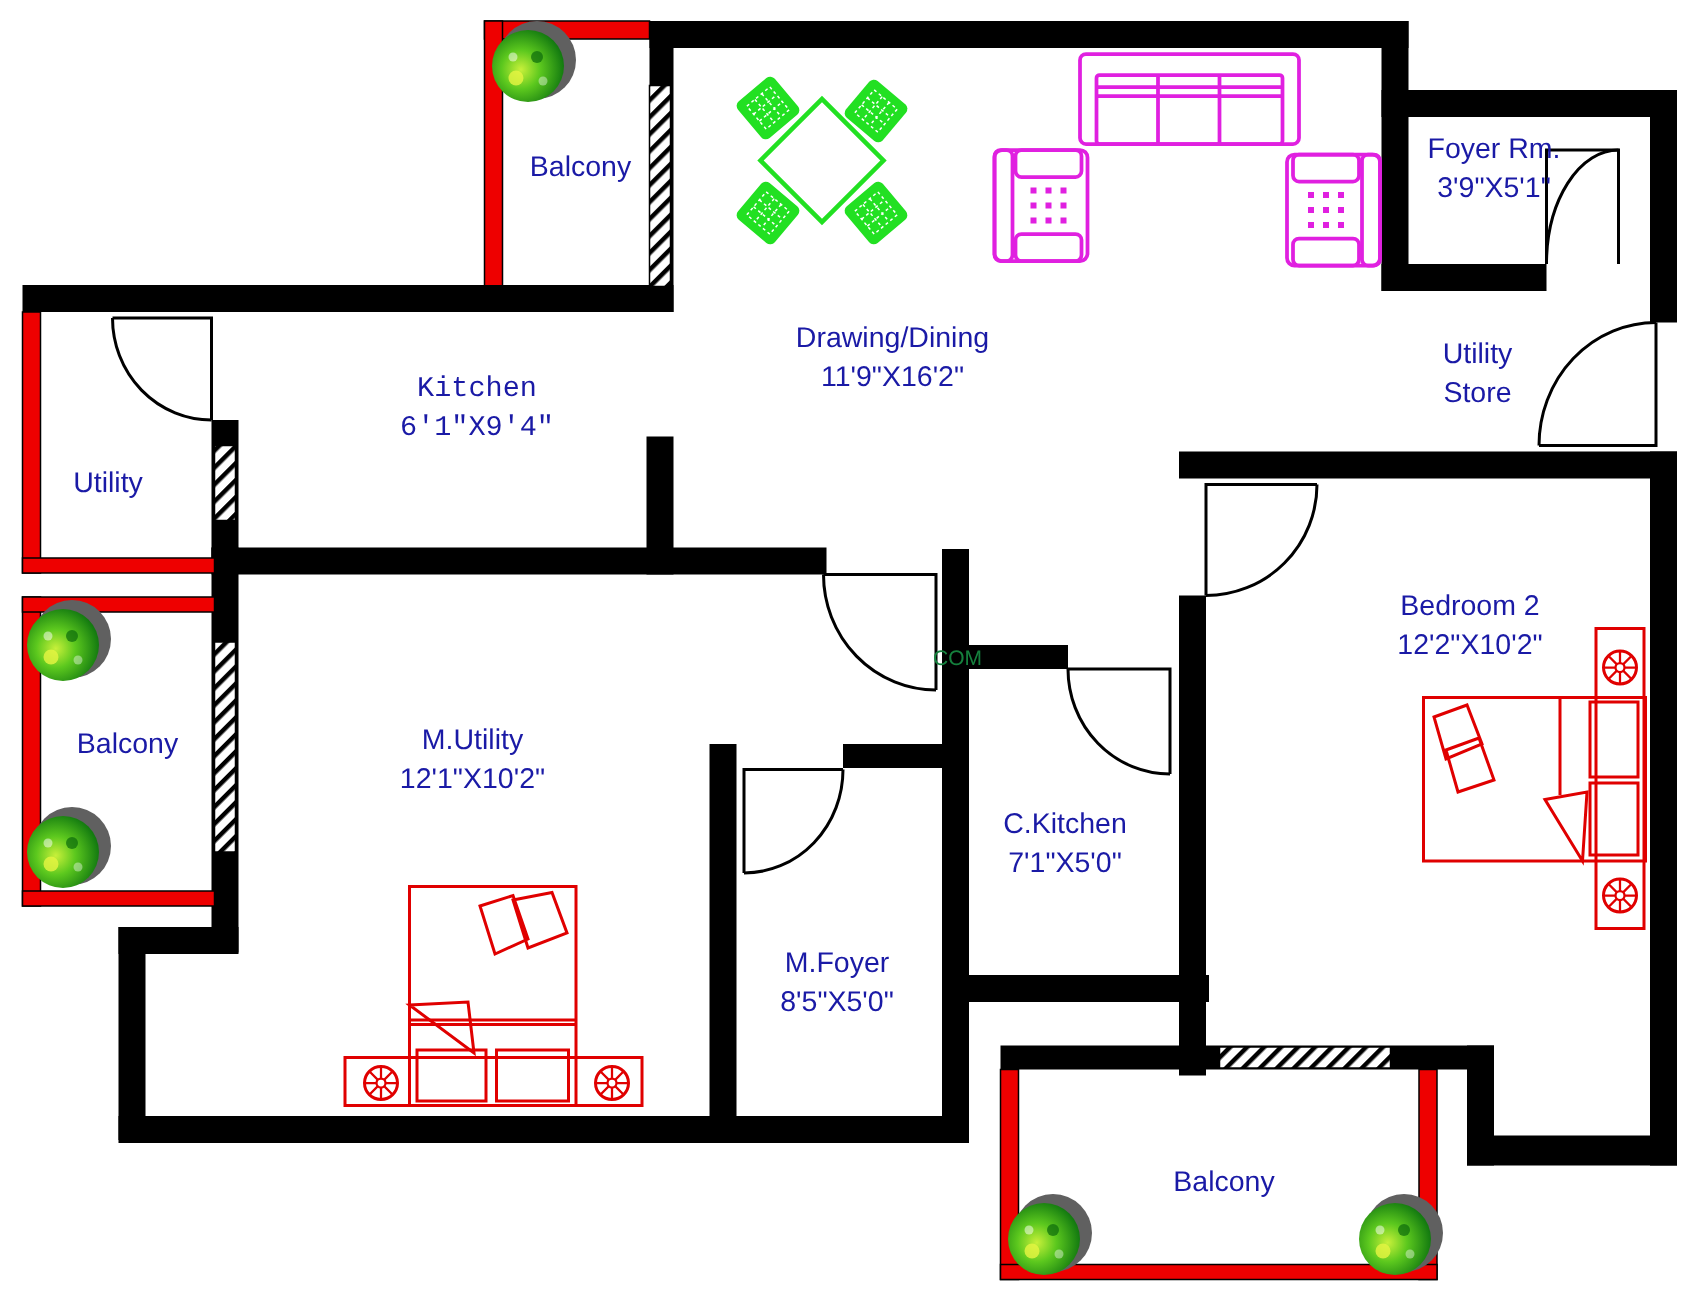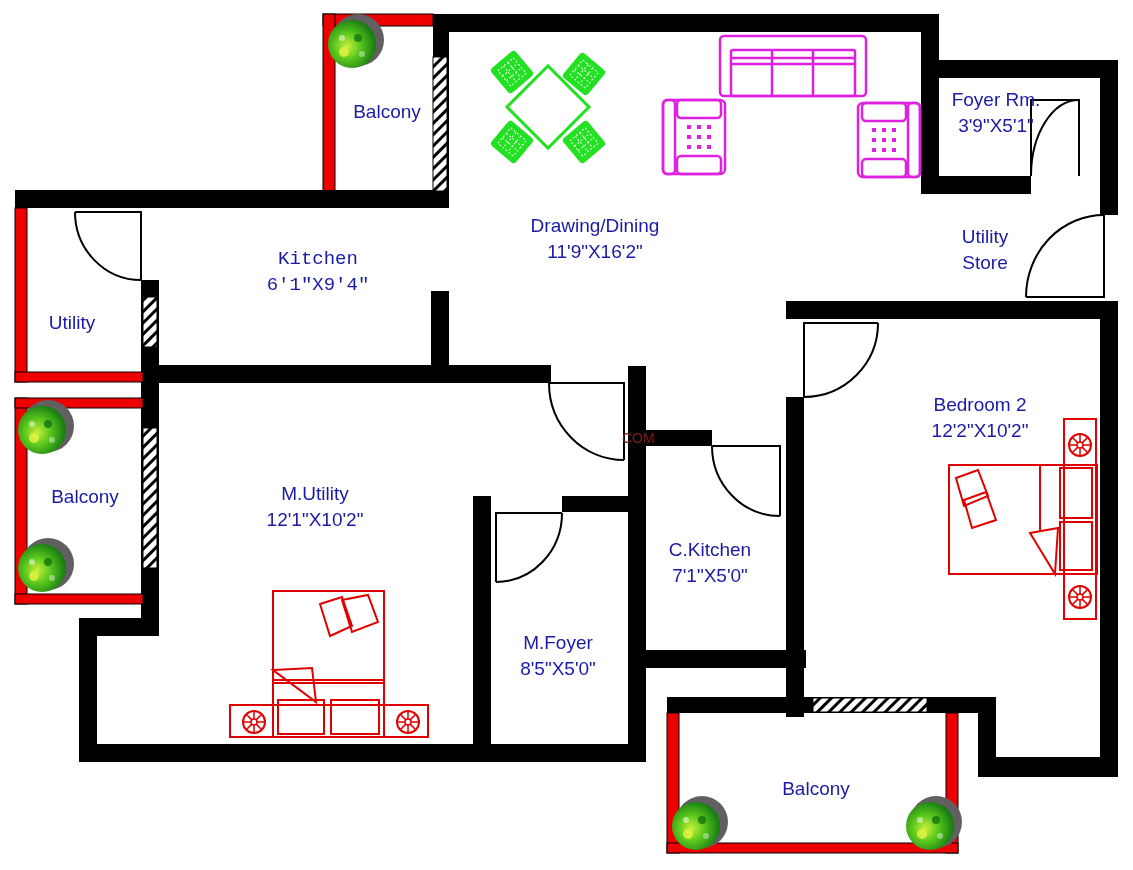--- a/index.html
+++ b/index.html
@@ -1,20 +1,20 @@
 <!DOCTYPE html>
 <html><head>
 <meta charset="utf-8">
 <style>
   html, body { margin: 0; padding: 0; background: #ffffff; }
   body { width: 1133px; height: 870px; overflow: hidden; position: relative; font-family: "Liberation Sans", sans-serif; }
   #plan { position: absolute; left: 0; top: 0; width: 1133px; height: 870px; }
   .label { position: absolute; color: #1a1aa6; font-family: "Liberation Sans", sans-serif; font-size: 19px; text-align: center; line-height: 26px; white-space: nowrap; }
   .label span { display: block; }
-  .watermark { position: absolute; color: #7f1d1d; font-size: 14px; font-family: "Liberation Sans", sans-serif; }
+  .watermark { position: absolute; color: #15803d; font-size: 14px; font-family: "Liberation Sans", sans-serif; }
 </style>
 </head>
 <body>
 
 <svg id="plan" viewBox="0 0 1133 870" xmlns="http://www.w3.org/2000/svg">
   <defs>
     <pattern id="hatch" patternUnits="userSpaceOnUse" width="8" height="8" patternTransform="rotate(45)">
       <rect width="8" height="8" fill="#ffffff"></rect>
       <rect width="3" height="8" fill="#000000"></rect>
     </pattern>

